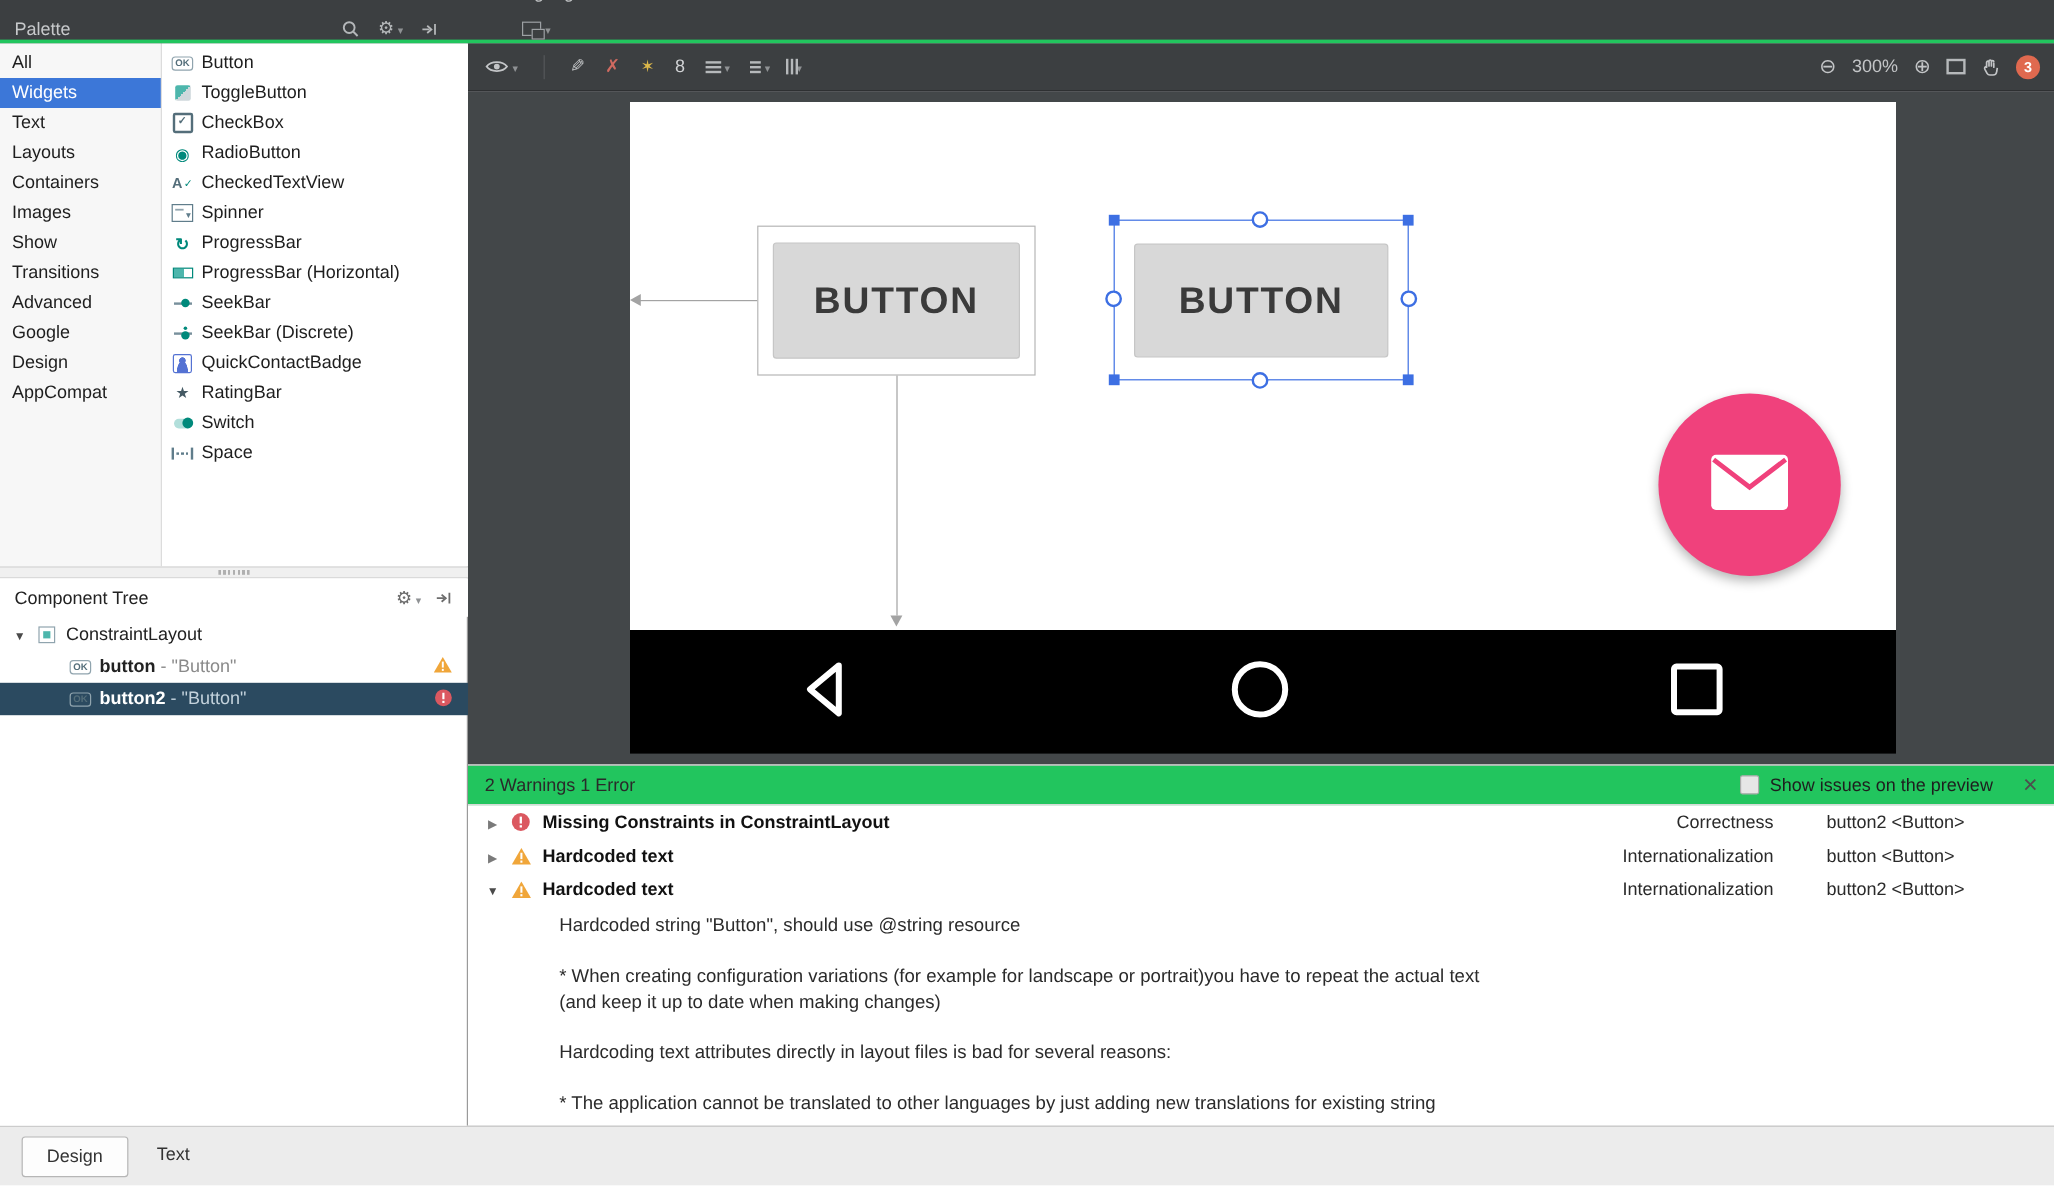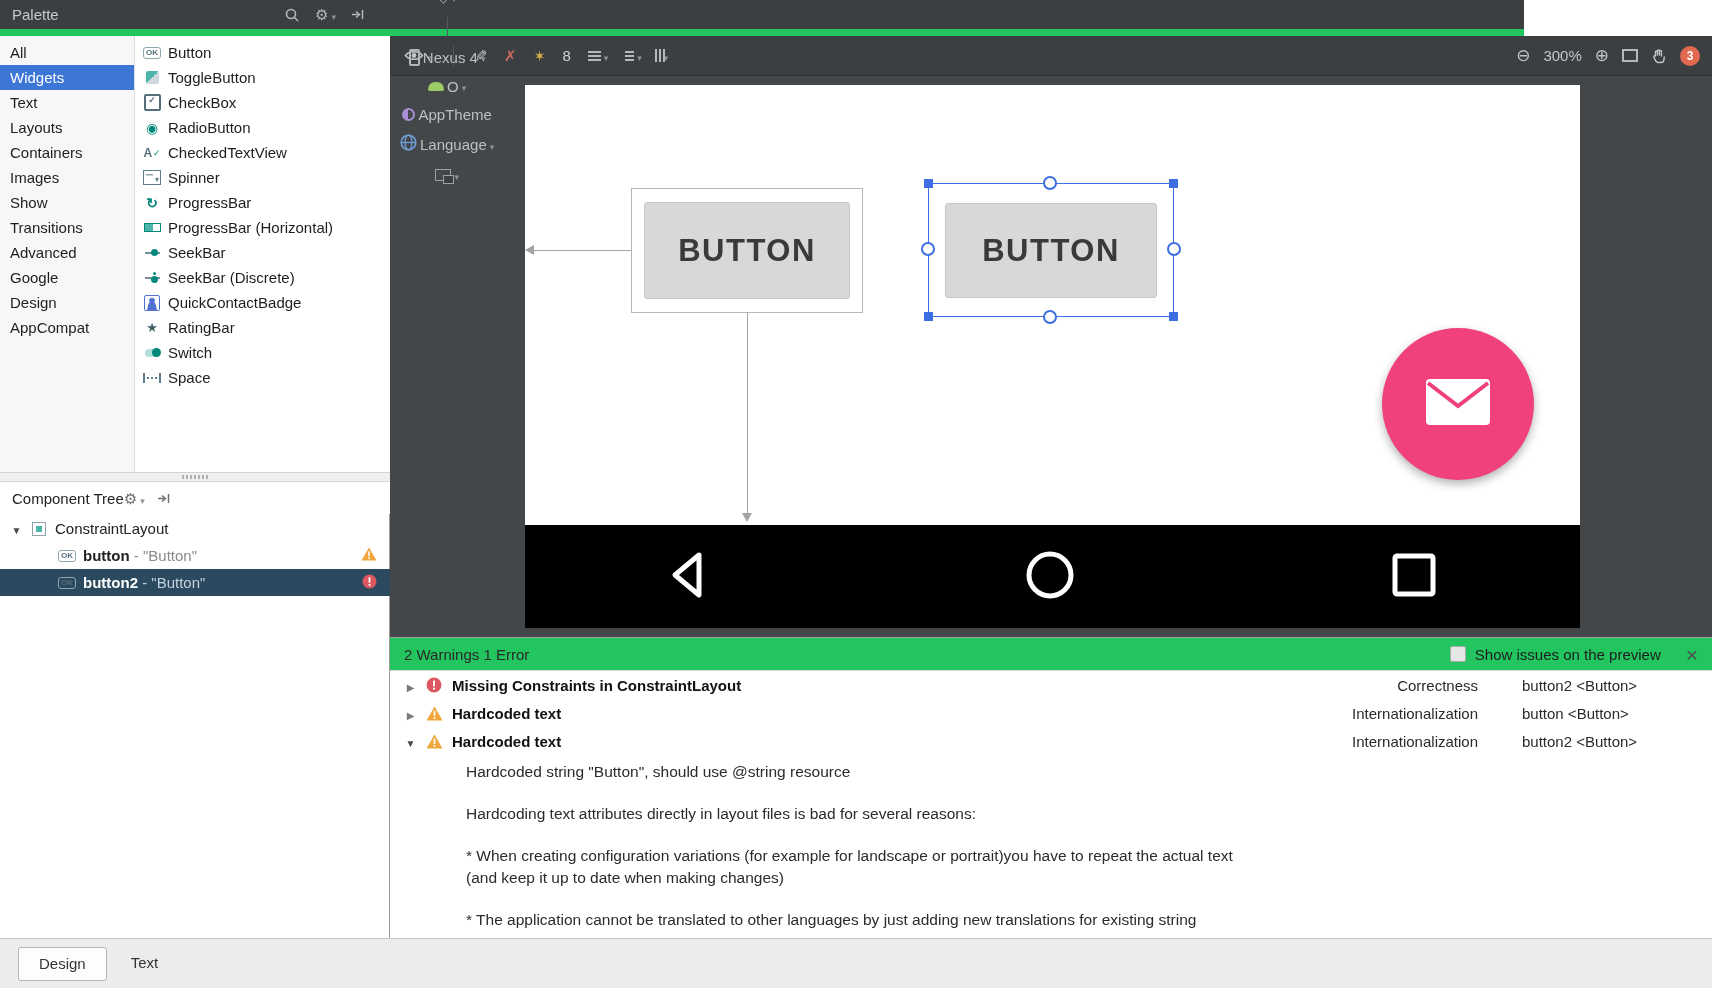--- a/index.html
+++ b/index.html
@@ -1,22 +1,22 @@
 <!DOCTYPE html>
 <html><head>
 <meta charset="utf-8">
 <style>
   * { box-sizing: border-box; margin: 0; padding: 0; }
   html,body { width:1712px; height:988px; }
   body { font-family:"Liberation Sans", sans-serif; background:#fff; position:relative; overflow:hidden; }
   #app { position:absolute; inset:0; }
 
   
-  #topbar { position:absolute; left:0; top:0; width:1524px; height:36px; background:#3c3f41;
-            border-bottom:7px solid #22c55e; display:flex; align-items:center; color:#bdbfc1; z-index:6; }
+  #topbar { position:absolute; left:0; top:0; width:1712px; height:36px; background:#3c3f41;
+            border-bottom:3px solid #22c55e; display:flex; align-items:flex-end; color:#bdbfc1; z-index:6; }
   .tb-left { width:390px; display:flex; align-items:center; justify-content:space-between; padding:0 26px 0 12px; }
   .tb-label { font-size:15px; color:#c7c9cb; }
   .tb-icons, .tb-main { display:flex; align-items:center; }
   .tb-icons { gap:15px; }
   .tb-main { gap:11px; padding-left:10px;flex-direction:column; }
   .icon-btn { display:inline-flex; align-items:center; gap:3px; }
   .chev::before { content:"▾"; font-size:9px; color:#8f9294; }
   .gear-ic::before { content:"⚙"; font-size:15px; color:#b4b7b9; line-height:1; }
   .gear-dark::before { color:#6d6d6d; }
   .vsep { width:1px; height:20px; background:#55585a; margin:0 4px; }
@@ -84,21 +84,21 @@
       background:repeating-linear-gradient(90deg,#607d8b 0 2px,transparent 2px 4px) center/10px 2px no-repeat; }
   .i-cl::before { content:""; width:12px; height:12px; border:1.5px solid #90a4ae;
                   background:linear-gradient(#4db6ac,#4db6ac) center/6px 6px no-repeat; }
 
   .splitter { position:absolute; left:0; top:436px; width:390px; height:10px; background:#f0f0f0;
               border-top:1px solid #d5d5d5; border-bottom:1px solid #d5d5d5; }
   .splitter::after { content:""; position:absolute; left:50%; top:2px; width:26px; height:4px; margin-left:-13px;
               background:repeating-linear-gradient(90deg,#b0b0b0 0 2px, transparent 2px 4px); }
 
   .ct-header { position:absolute; left:0; top:446px; width:390px; height:32px; display:flex; align-items:center;
-               justify-content:flex-start; padding:0 14px 0 12px; font-size:15px; color:#222; background:#fff; }
+               justify-content:space-between; padding:0 14px 0 12px; font-size:15px; color:#222; background:#fff; }
   .ct-header .tb-icons { gap:12px; }
   #tree { position:absolute; left:0; top:479px; width:390px; }
   .tree-row { height:27px; display:flex; align-items:center; font-size:15px; color:#222; position:relative; }
   .tree-row.root { padding-left:10px; gap:7px; }
   .tree-row.node { padding-left:58px; gap:7px; }
   .tree-row.selected { background:#2b4a60; color:#fff; }
   .dim { color:#8a8a8a; }
   .tree-row.selected .dim { color:#c3d2dc; }
   .bold { font-weight:bold; }
   .tw { width:13px; text-align:center; }
@@ -534,25 +534,25 @@
             <rect x="7.2" y="10.4" width="1.6" height="1.7" fill="#fff"></rect>
           </svg>
       </span>
       <span class="issue-title">Hardcoded text</span>
       <span class="issue-cat">Internationalization</span>
       <span class="issue-comp">button2 &lt;Button&gt;</span>
     </div>
 
     <div class="issue-detail">
       <div class="para">Hardcoded string "Button", should use @string resource</div>
-      <div class="para">Hardcoding text attributes directly in layout files is bad for several reasons:</div>
       <div class="para">
         <div>* When creating configuration variations (for example for landscape or portrait)you have to repeat the actual text</div>
         <div>(and keep it up to date when making changes)</div>
       </div>
+      <div class="para">Hardcoding text attributes directly in layout files is bad for several reasons:</div>
       <div class="para">* The application cannot be translated to other languages by just adding new translations for existing string</div>
     </div>
   </div>
 
   <div id="bottom-bar">
     <span class="tab selected">Design</span>
     <span class="tab">Text</span>
   </div>
 
 </div>

